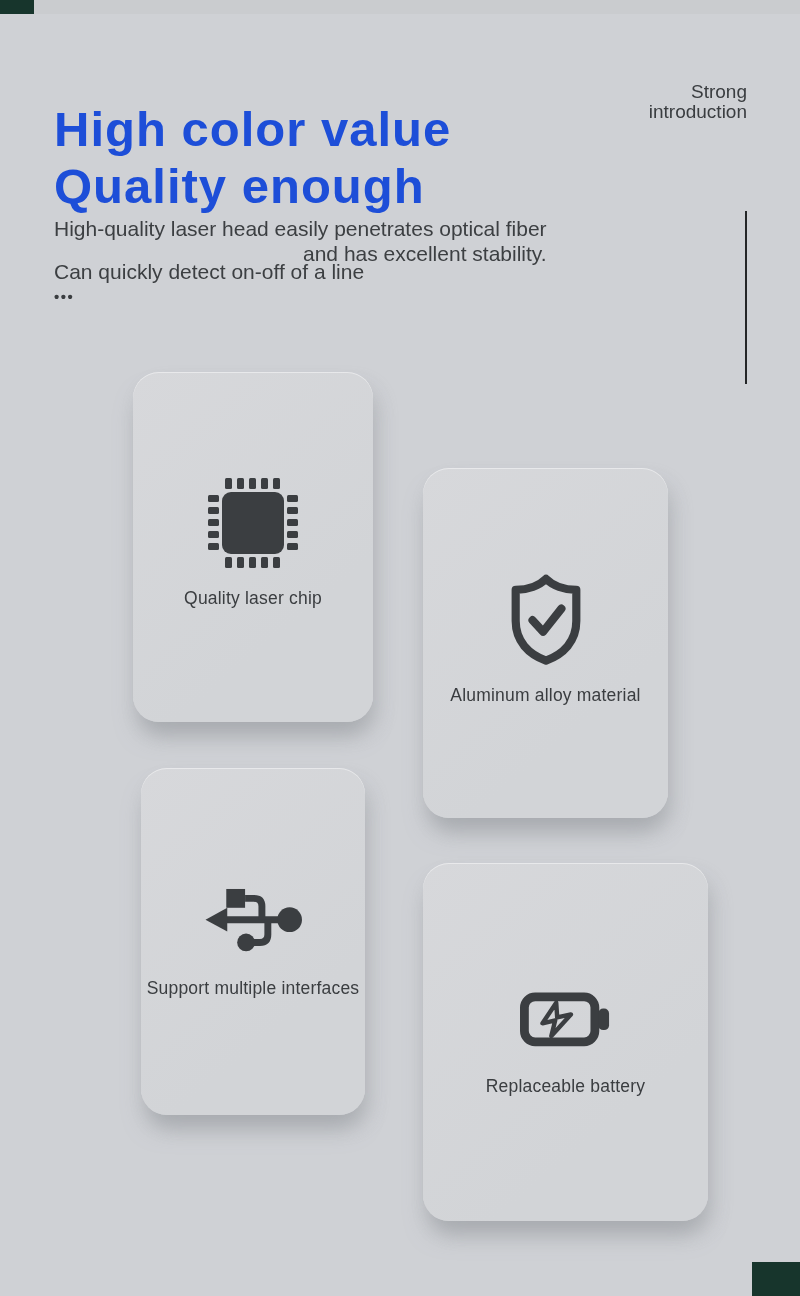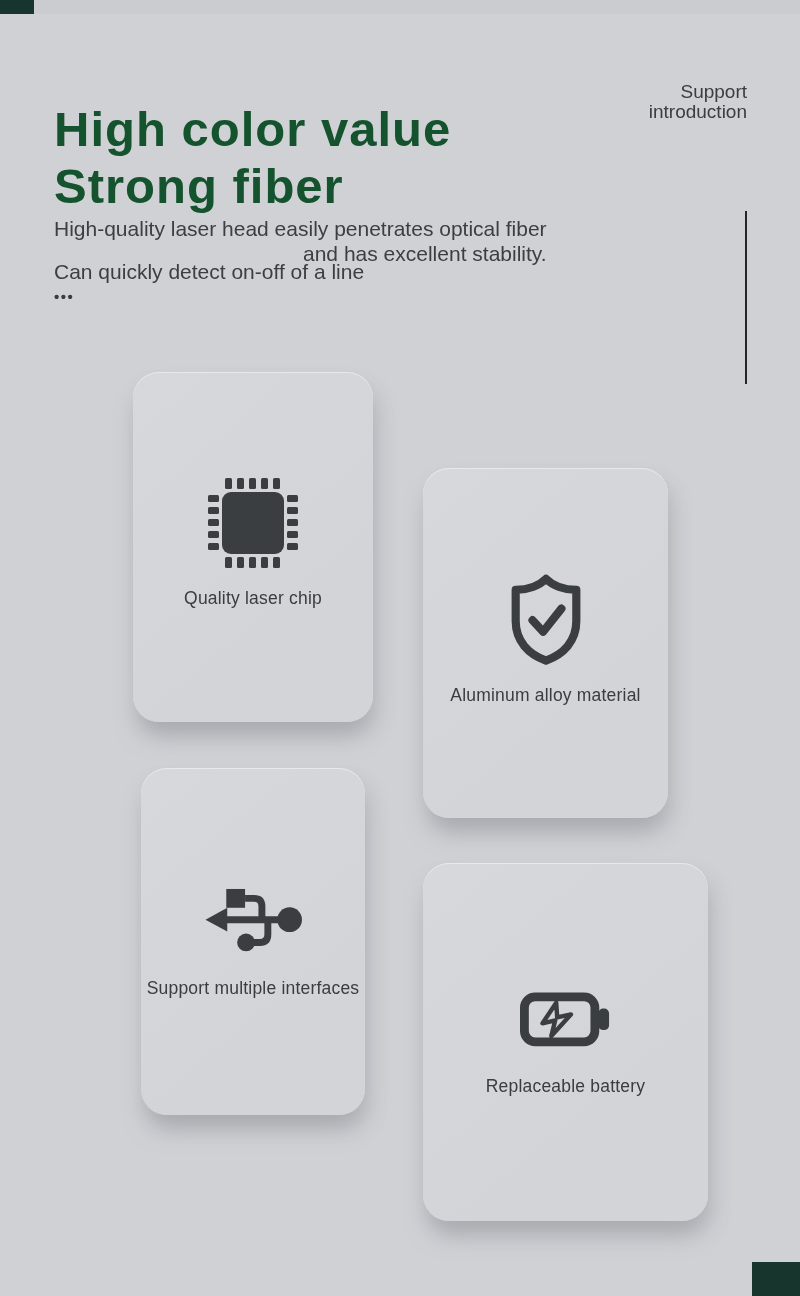--- a/index.html
+++ b/index.html
@@ -18,21 +18,21 @@
     background:#cacccf;
     pointer-events:none;
   }
   .corner{position:absolute;background:#17352c;}
   .corner-tl{left:0;top:0;width:34px;height:14px;}
   .corner-br{right:0;bottom:0;width:48px;height:34px;}
 
   .title{
     position:absolute;left:54px;top:68px;
     font-size:49px;font-weight:700;line-height:57px;
-    letter-spacing:1px;color:#14532d;
+    letter-spacing:1px;color:#1d4ed8;
   }
   .title span{display:block;}
 
   .badge{
     position:absolute;right:53px;top:82px;
     text-align:right;font-size:19px;line-height:19.5px;
     color:#3a3d40;
   }
   .badge span{display:block;}
 
@@ -91,25 +91,25 @@
 </head>
 <body>
 
 <div class="canvas">
 
   <div class="corner corner-tl"></div>
   <div class="corner corner-br"></div>
 
   <h1 class="title">
     <span>High color value</span>
-    <span>Strong fiber</span>
+    <span>Quality enough</span>
   </h1>
 
   <div class="badge">
-    <span>Support</span>
+    <span>Strong</span>
     <span>introduction</span>
   </div>
 
   <p class="sub sub-1">
     <span>High-quality laser head easily penetrates optical fiber</span>
     <span>and has excellent stability.</span>
   </p>
 
   <p class="sub sub-2">Can quickly detect on-off of a line</p>
 

